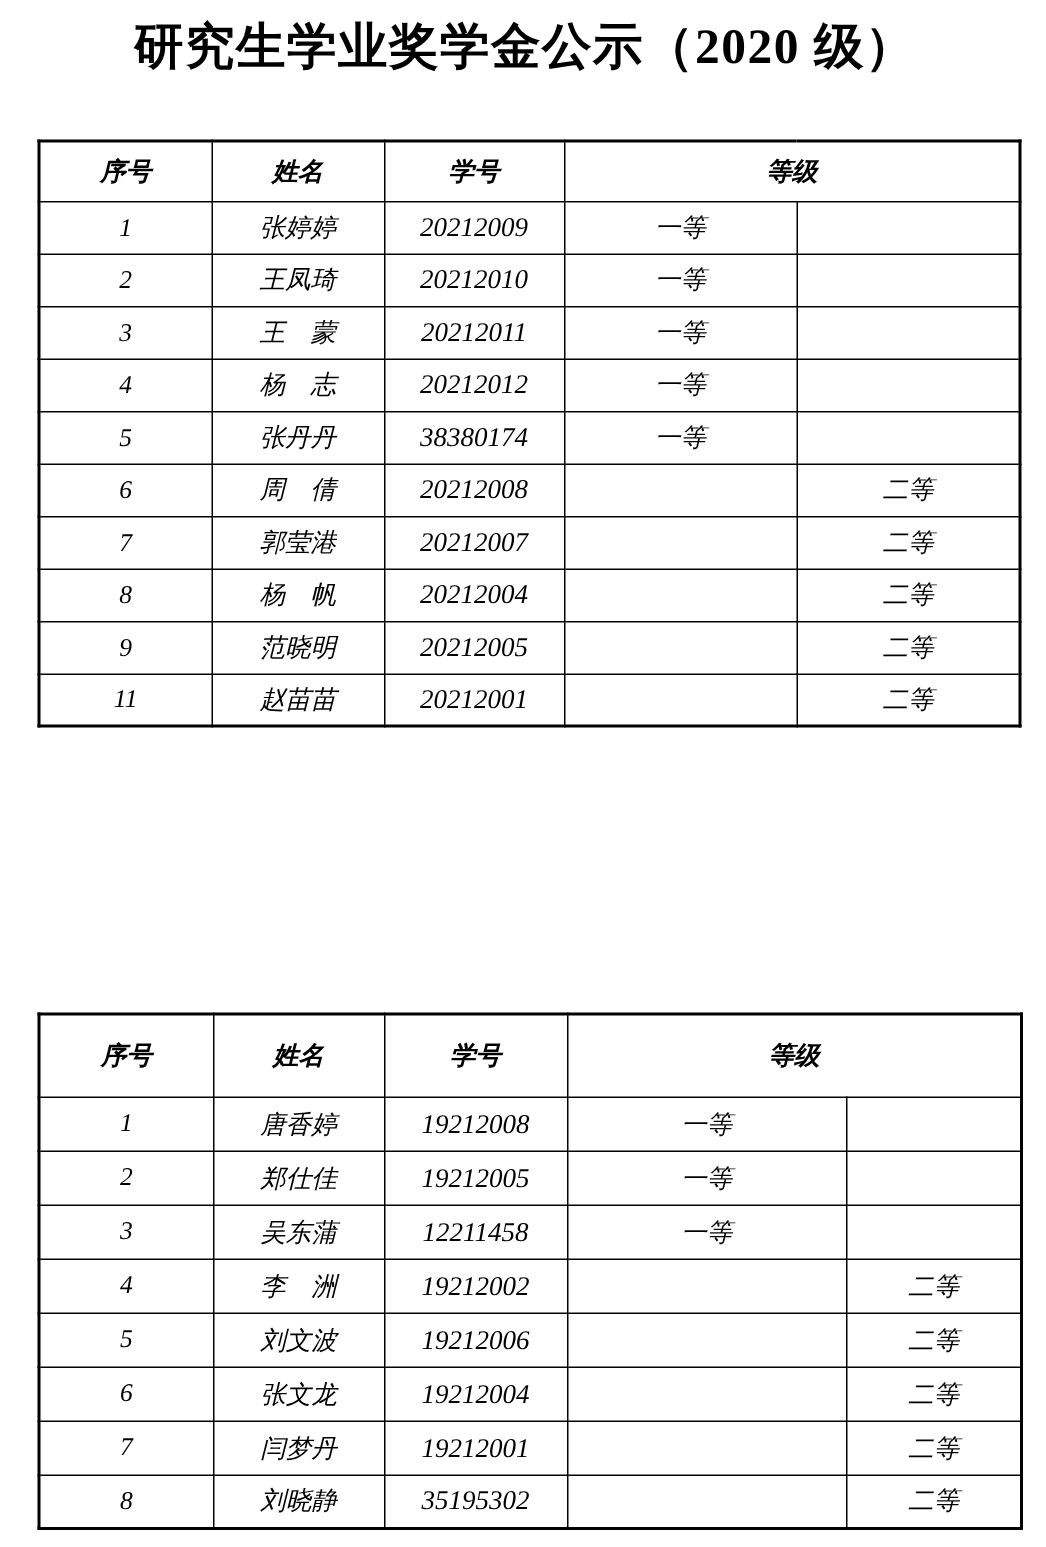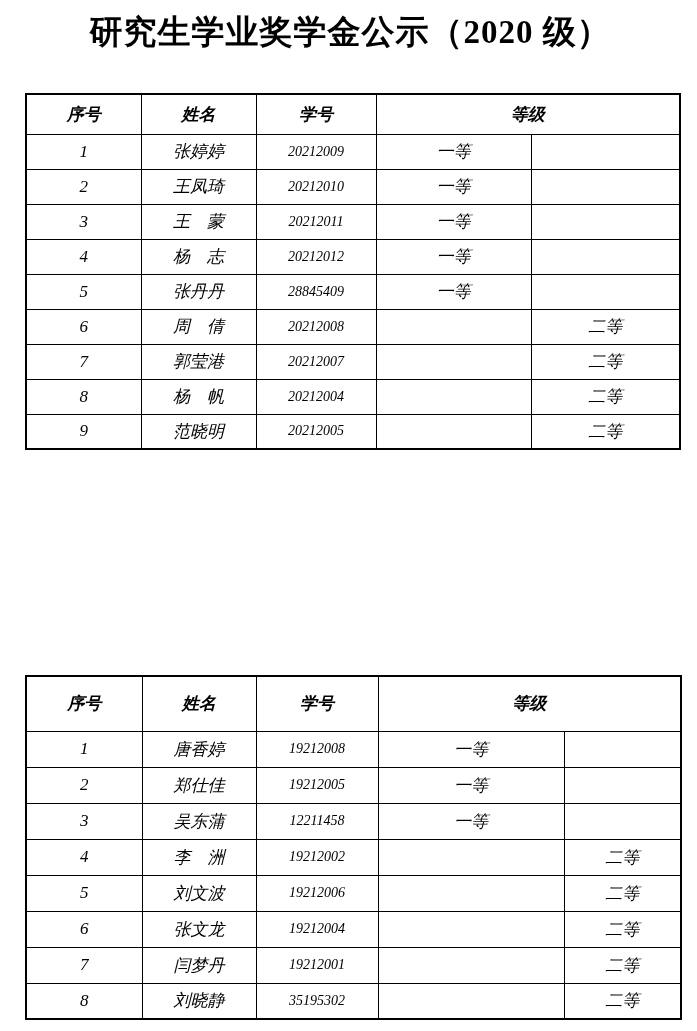--- a/index.html
+++ b/index.html
@@ -43,21 +43,21 @@
   .roster th, .roster td {
     border: 1px solid #000000;
     padding: 0;
     text-align: center;
     vertical-align: middle;
     font-size: 17px;
     overflow: hidden;
     white-space: nowrap;
   }
   .roster th { font-weight: bold; }
-  .roster td.c-id { font-size: 14px; }
+  .roster td.c-id { font-size: 18px; }
 
   #table-2020 thead tr { height: 40px; }
   #table-2020 tbody tr { height: 35px; }
   #table-2019 thead tr { height: 55px; }
   #table-2019 tbody tr { height: 36px; }
 </style>
 </head>
 <body>
 
 <div class="page">
@@ -105,21 +105,21 @@
         <tr>
     <td class="c-index">4</td>
     <td class="c-name">杨　志</td>
     <td class="c-id">20212012</td>
     <td class="c-first">一等</td>
     <td class="c-second"></td>
   </tr>
         <tr>
     <td class="c-index">5</td>
     <td class="c-name">张丹丹</td>
-    <td class="c-id">28845409</td>
+    <td class="c-id">38380174</td>
     <td class="c-first">一等</td>
     <td class="c-second"></td>
   </tr>
         <tr>
     <td class="c-index">6</td>
     <td class="c-name">周　倩</td>
     <td class="c-id">20212008</td>
     <td class="c-first"></td>
     <td class="c-second">二等</td>
   </tr>
@@ -134,20 +134,27 @@
     <td class="c-index">8</td>
     <td class="c-name">杨　帆</td>
     <td class="c-id">20212004</td>
     <td class="c-first"></td>
     <td class="c-second">二等</td>
   </tr>
         <tr>
     <td class="c-index">9</td>
     <td class="c-name">范晓明</td>
     <td class="c-id">20212005</td>
+    <td class="c-first"></td>
+    <td class="c-second">二等</td>
+  </tr>
+        <tr>
+    <td class="c-index">11</td>
+    <td class="c-name">赵苗苗</td>
+    <td class="c-id">20212001</td>
     <td class="c-first"></td>
     <td class="c-second">二等</td>
   </tr>
       </tbody>
   </table>
 
 
   <table class="roster" id="table-2019">
     <colgroup>
       <col style="width:116px">

